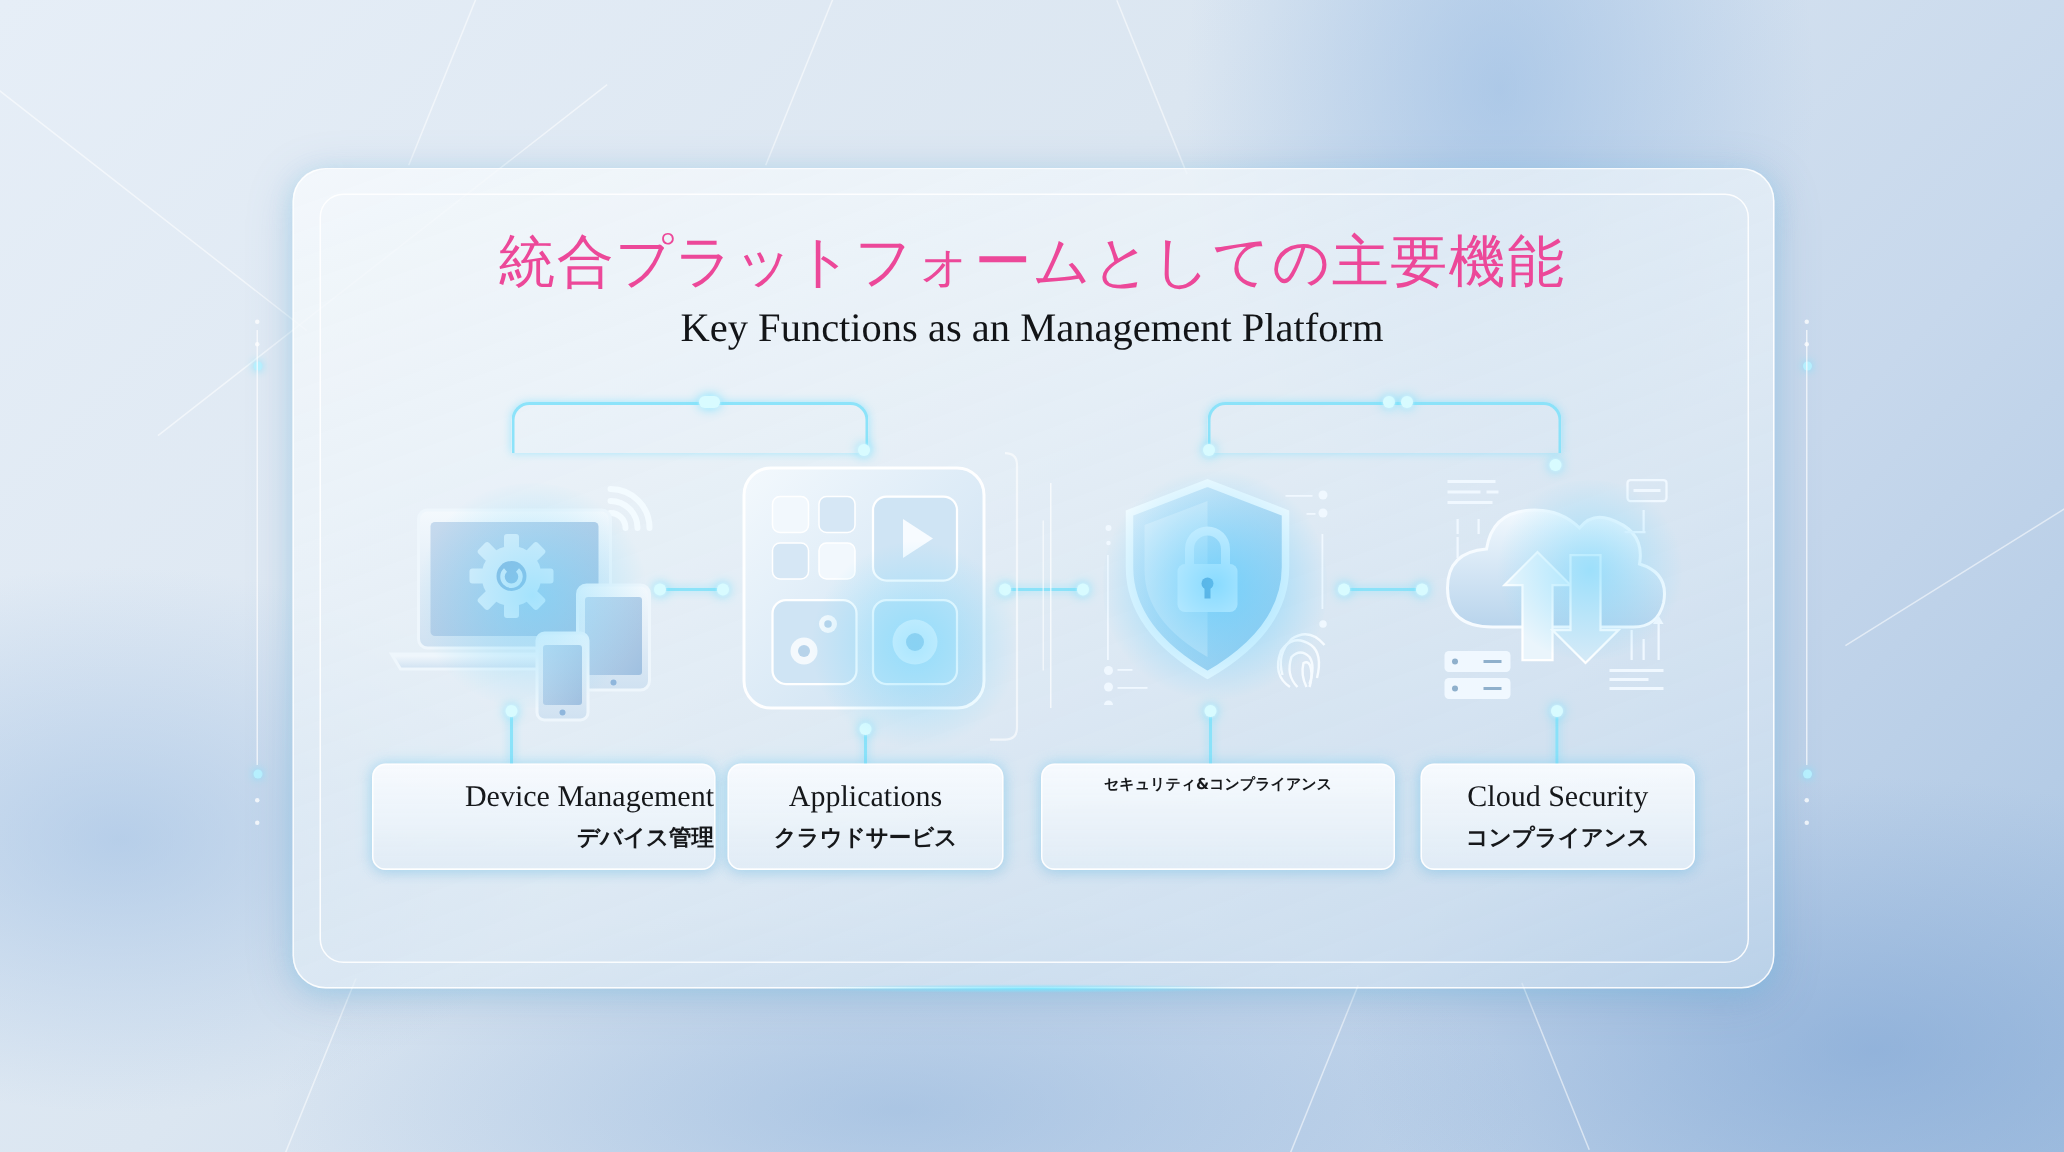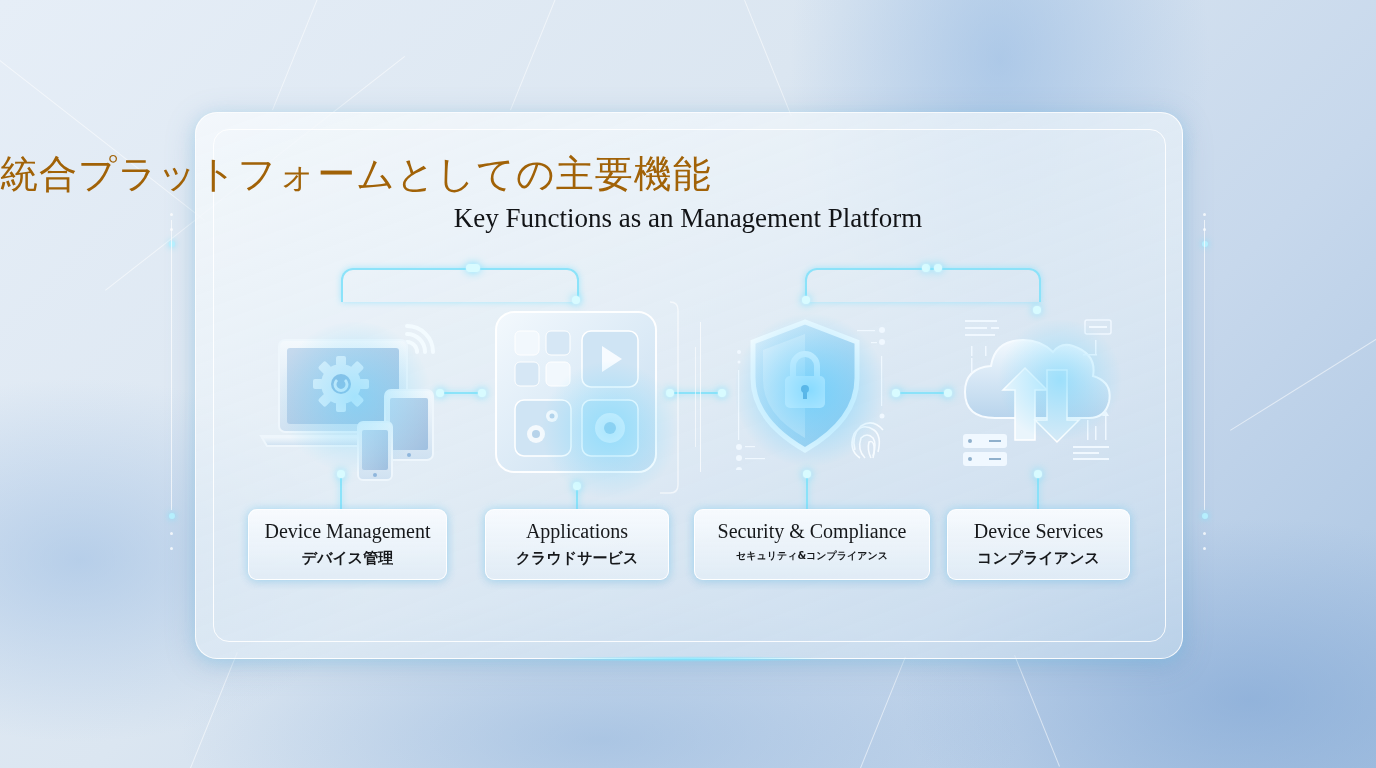--- a/index.html
+++ b/index.html
@@ -28,23 +28,23 @@
       box-shadow: 0 6px 30px rgba(90,130,180,0.25), 0 3px 14px rgba(100,220,255,0.25);
     }
     .panel-inner {
       position: absolute; left: 17px; top: 16px; right: 16px; bottom: 16px;
       border-radius: 16px; border: 1.5px solid rgba(255,255,255,0.9);
     }
     .panel-glow { position: absolute; left: 340px; bottom: -4px; width: 300px; height: 6px; border-radius: 3px;
       background: radial-gradient(ellipse at center, rgba(120,230,255,0.9), transparent 70%); }
 
     .title-ja {
-      position: absolute; left: 0; right: 0; top: 149px; 
+      position: absolute; left: 0; right: 0; top: 149px; text-align: center;
       font-family: "DejaVu Serif", "Liberation Serif", serif;
-      font-size: 38px; color: #a16207; letter-spacing: 1px; margin: 0; font-weight: normal;
+      font-size: 38px; color: #ec4899; letter-spacing: 1px; margin: 0; font-weight: normal;
     }
     .title-en {
       position: absolute; left: 0; right: 0; top: 203px; text-align: center;
       font-family: "Liberation Serif", "DejaVu Serif", serif;
       font-size: 27px; color: #121417; margin: 0; font-weight: normal;
     }
 
     .connector { position: absolute; border: 2px solid rgba(130,225,250,0.9); box-shadow: 0 0 6px rgba(120,225,255,0.6); }
     .h-link { position: absolute; height: 2px; background: rgba(130,225,250,0.9); box-shadow: 0 0 6px rgba(120,225,255,0.8); }
     .v-link { position: absolute; width: 2px; background: rgba(130,225,250,0.9); box-shadow: 0 0 6px rgba(120,225,255,0.8); }
@@ -291,28 +291,27 @@
     </g>
     <g fill="#8fb0cc">
       <circle cx="15" cy="131" r="2"></circle>
         <circle cx="15" cy="149" r="2"></circle>
       <rect x="34" y="130" width="12" height="2"></rect>
         <rect x="34" y="148" width="12" height="2"></rect>
     </g>
   </svg>
 </div>
 
-<div class="label-card" style="left:248px;width:199px;">
+<div class="label-card" style="left:248px;width:229px;text-align:right;">
   <span class="label-en">Device Management</span>
   <span class="label-ja">デバイス管理</span>
 </div>
 <div class="label-card" style="left:485px;width:184px;">
   <span class="label-en">Applications</span>
   <span class="label-ja">クラウドサービス</span>
 </div>
 <div class="label-card" style="left:694px;width:236px;">
-  <span class="label-en">Security &amp; Compliance</span>
   <span class="label-ja" style="font-size:10px;">セキュリティ&amp;コンプライアンス</span>
 </div>
 <div class="label-card" style="left:947px;width:183px;">
-  <span class="label-en">Device Services</span>
+  <span class="label-en">Cloud Security</span>
   <span class="label-ja">コンプライアンス</span>
 </div>
 
 </body></html>

